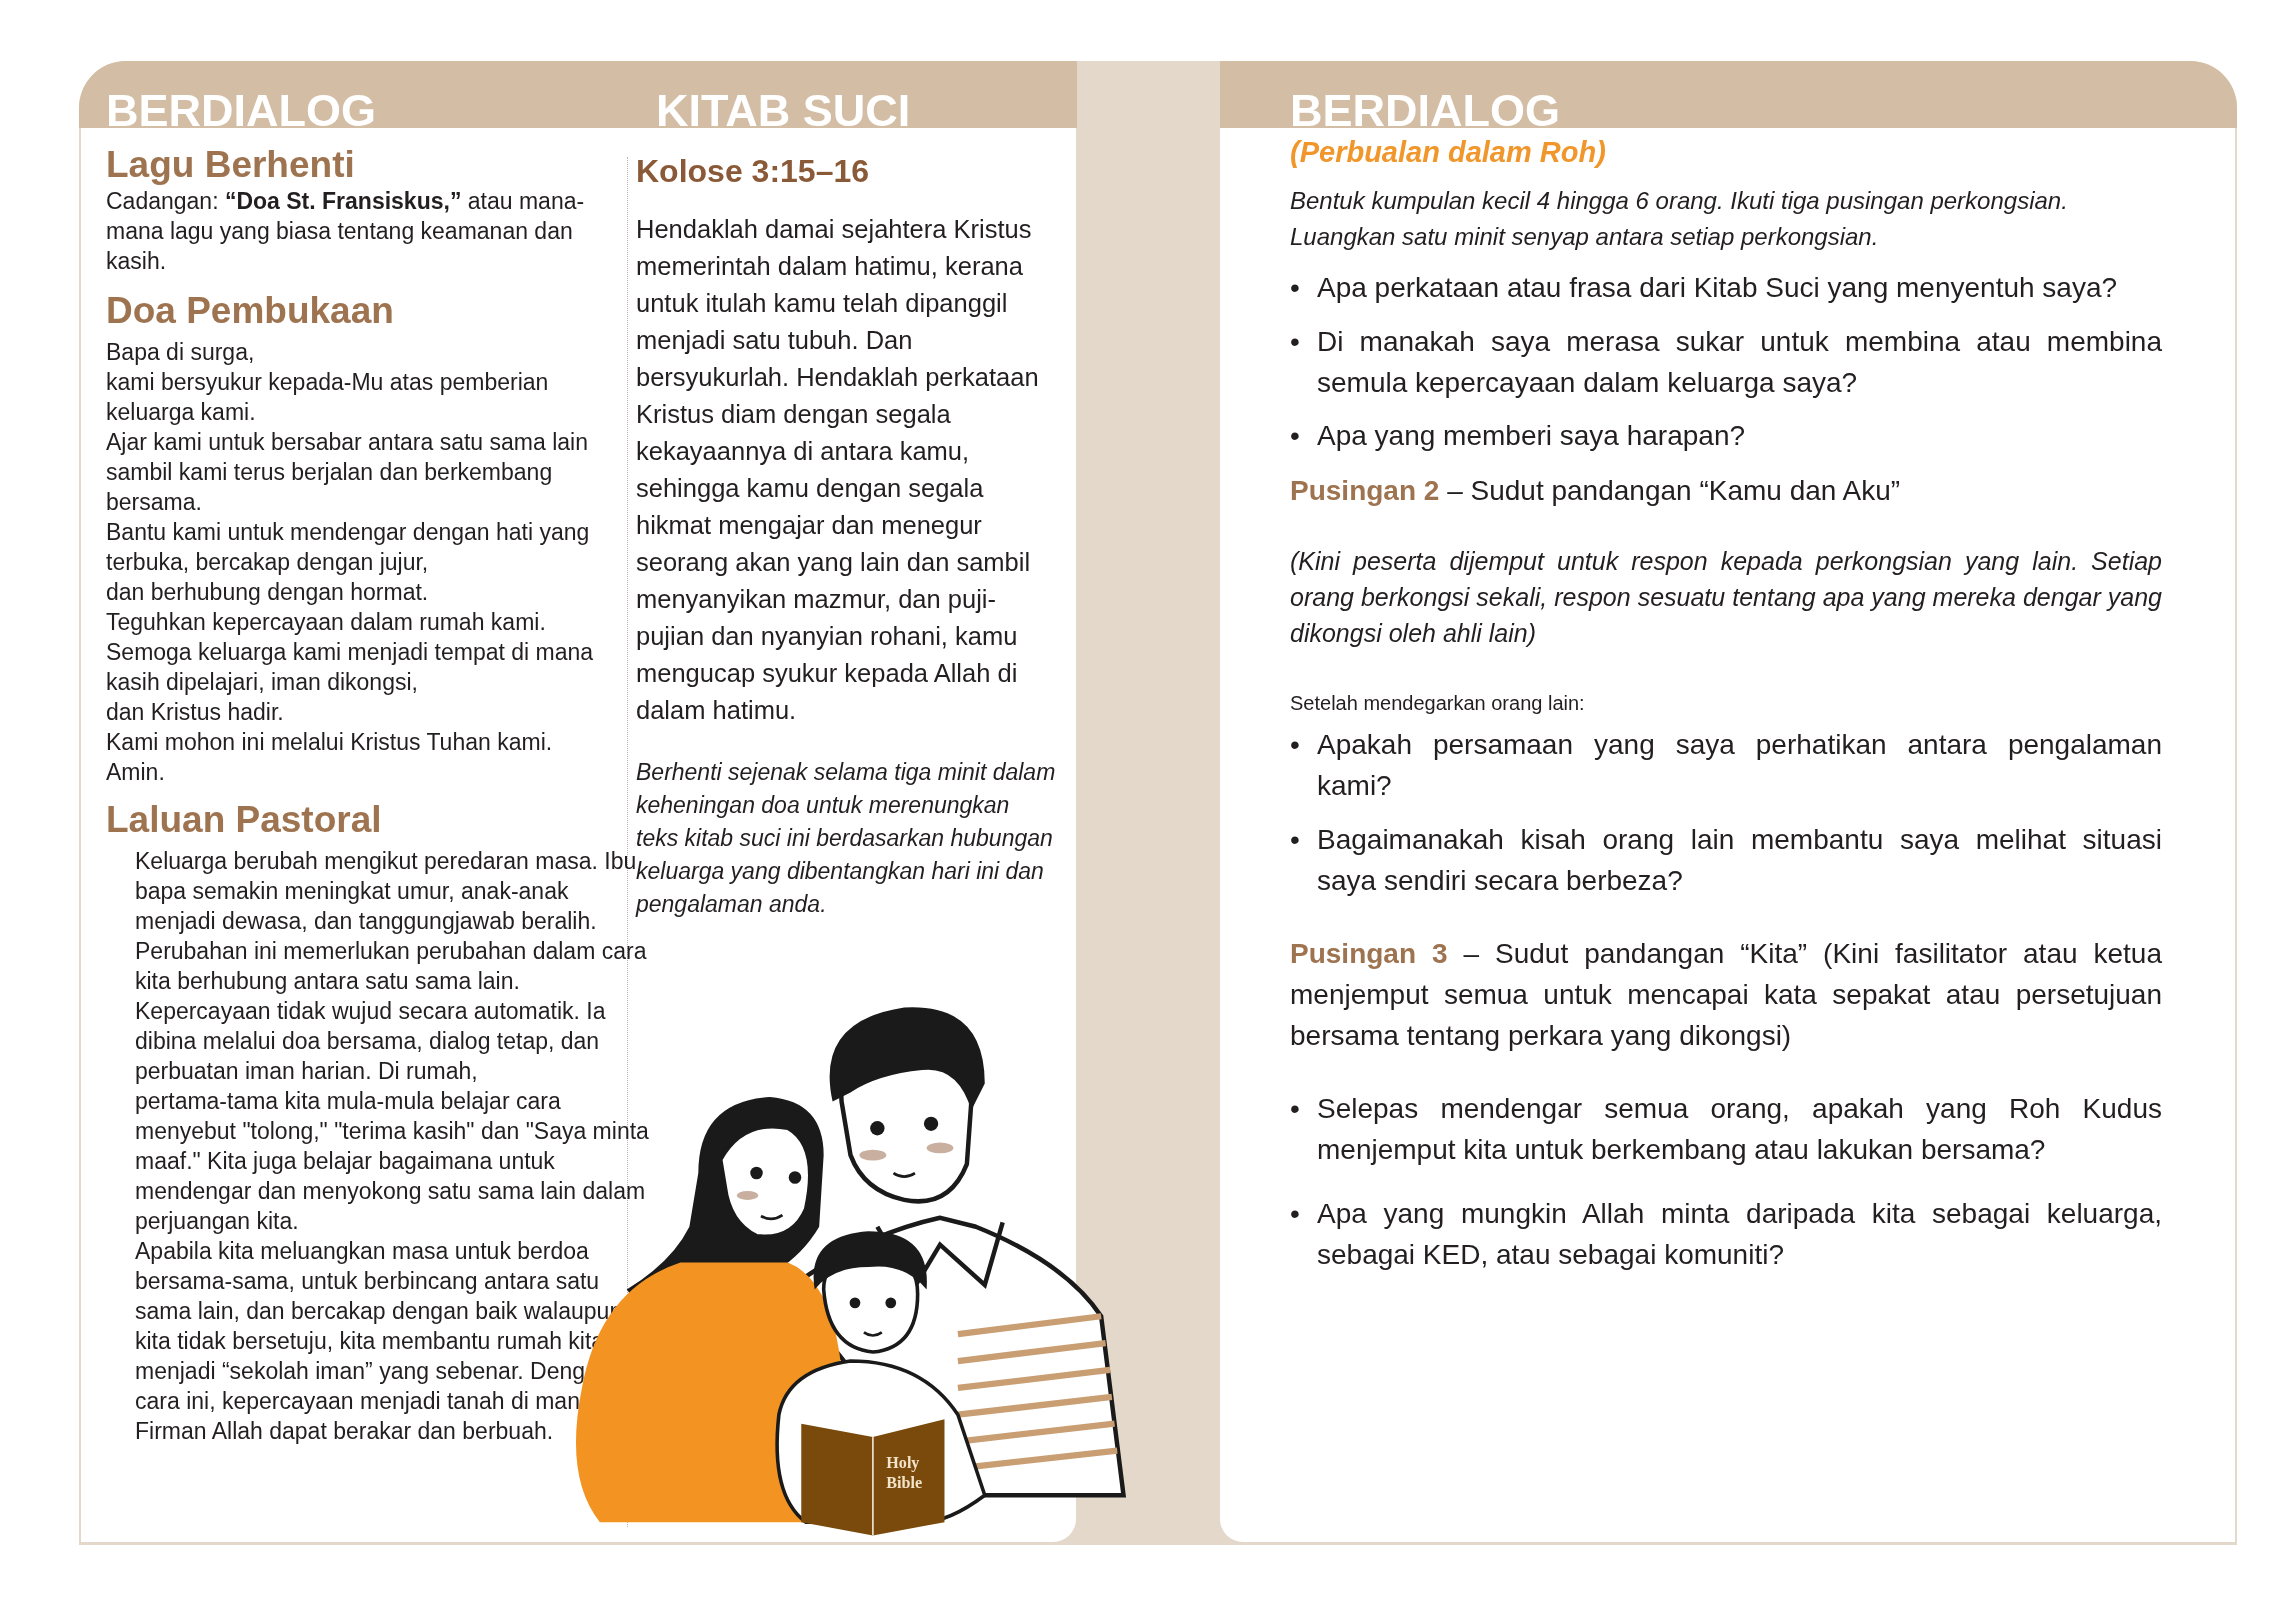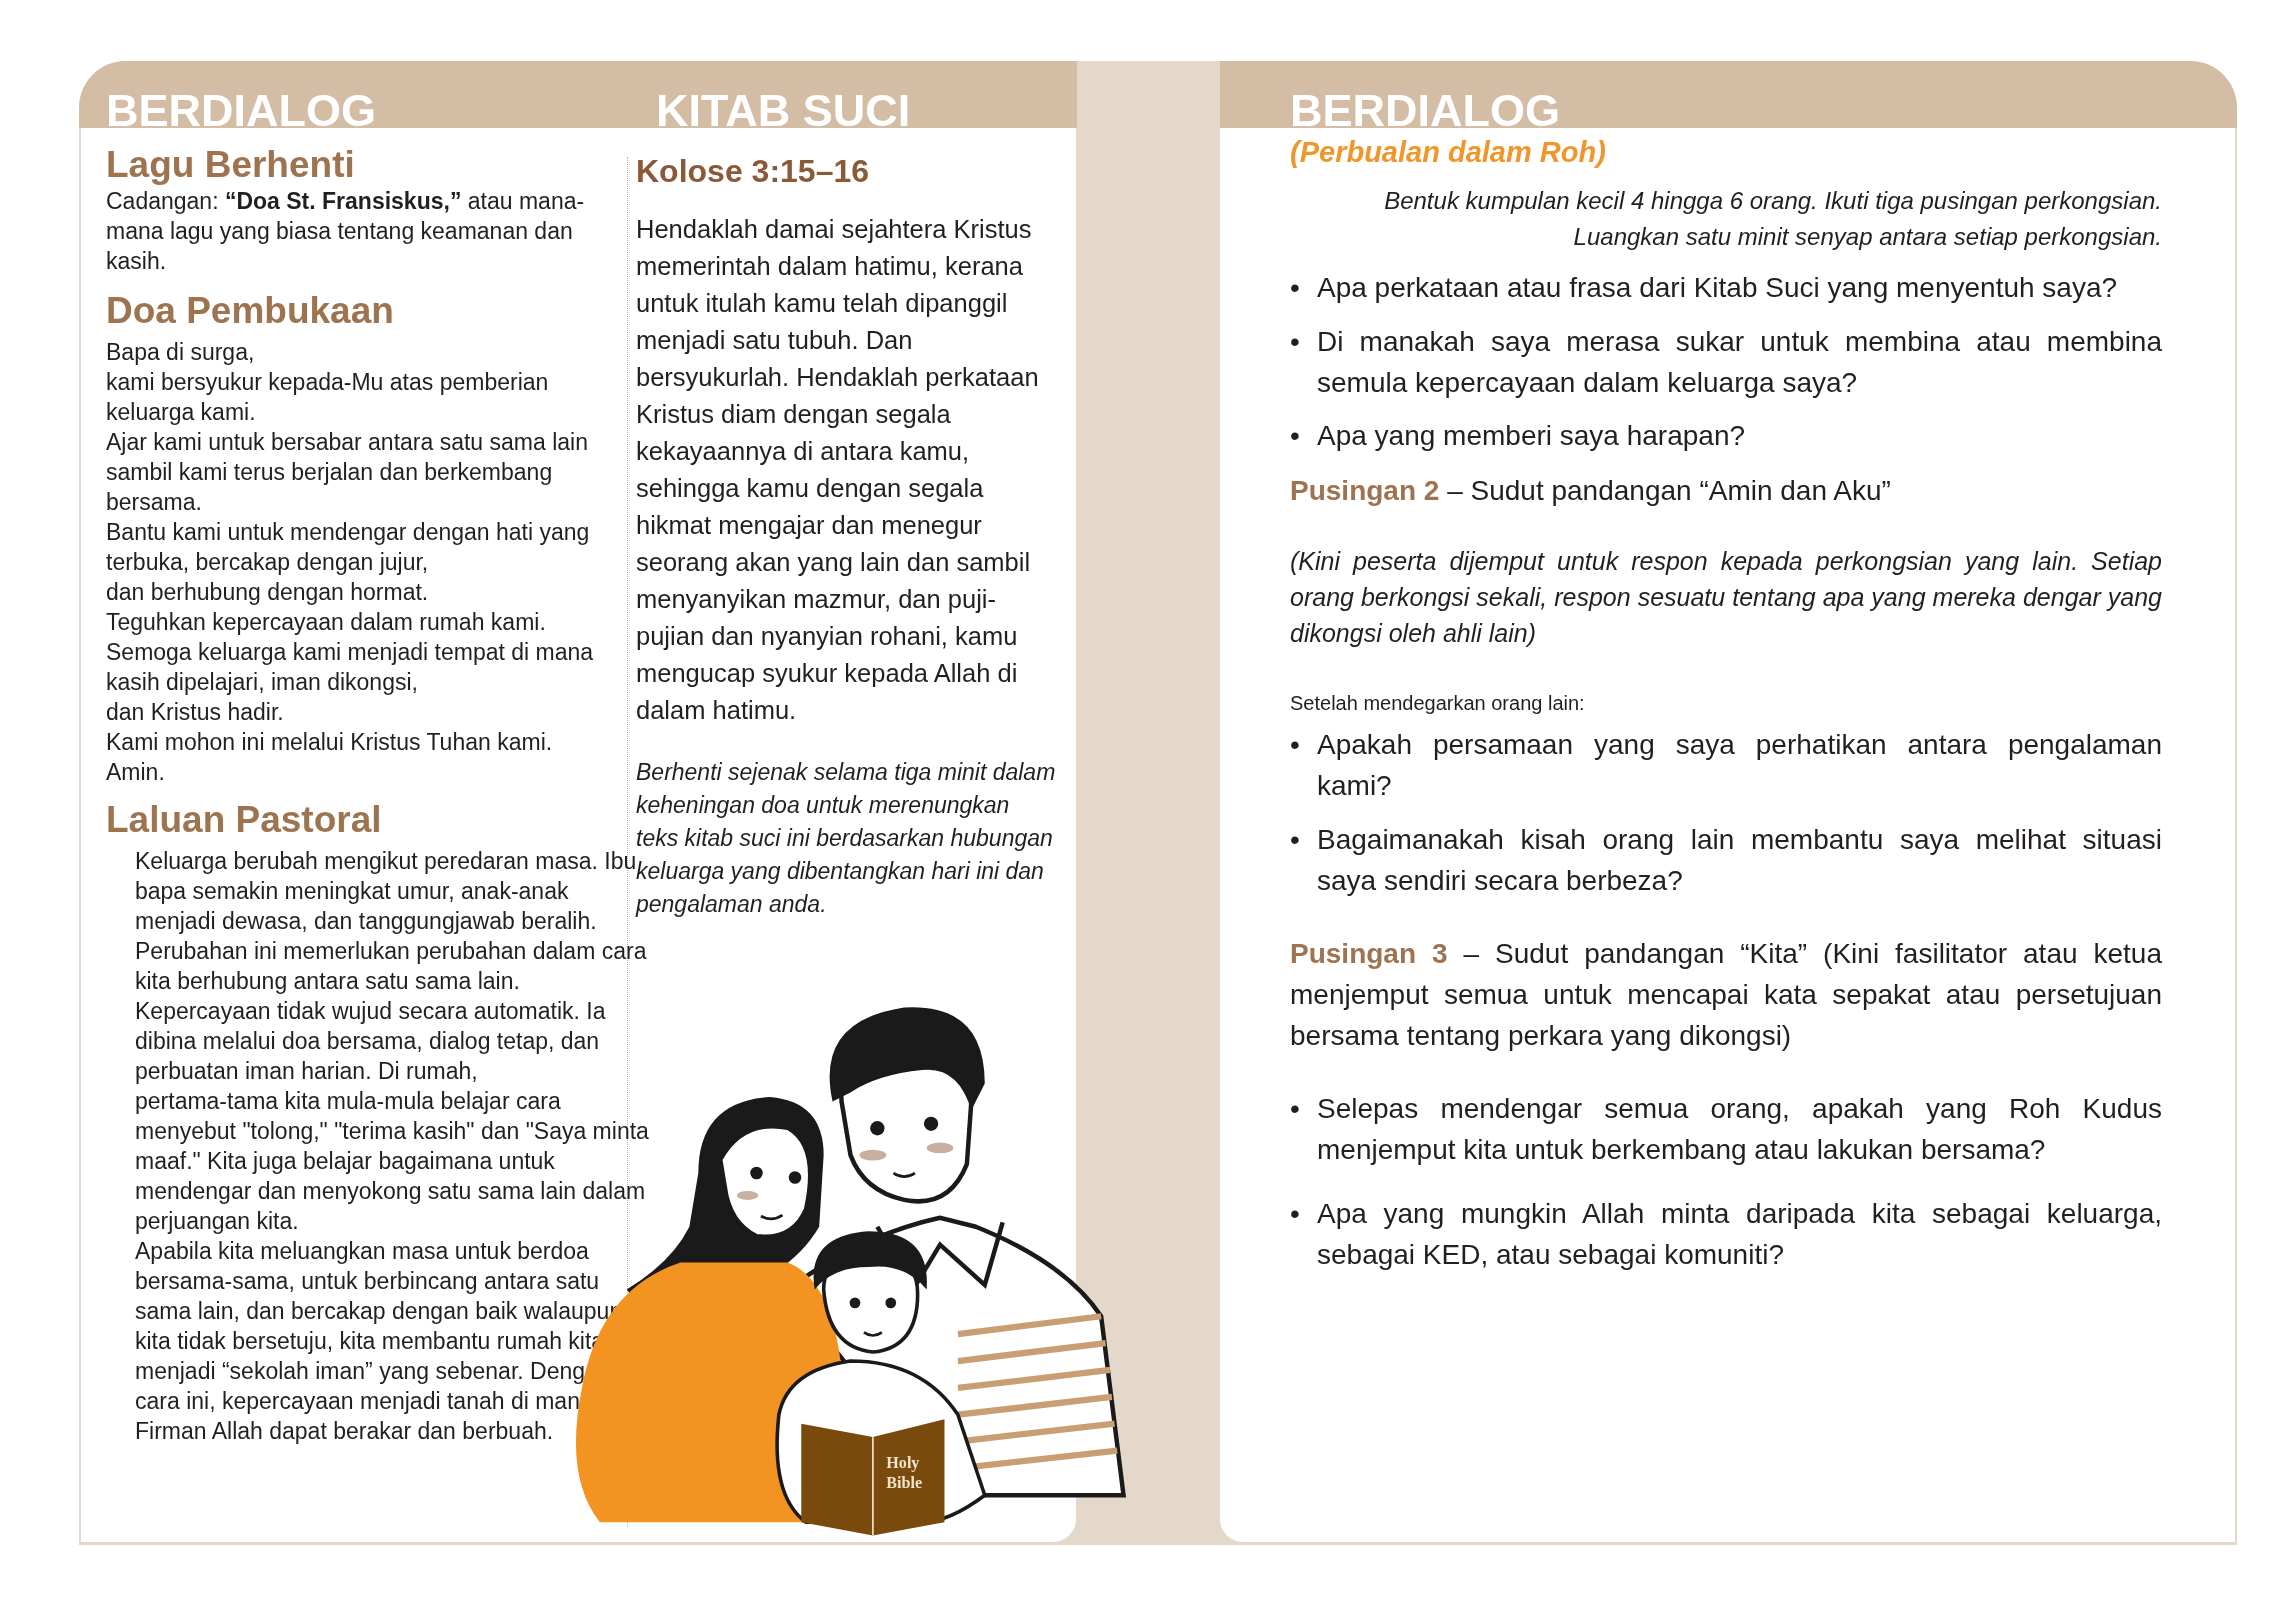--- a/index.html
+++ b/index.html
@@ -17,21 +17,21 @@
   .col { position:absolute; }
   .col-left { left:106px; top:143px; width:510px; }
   .col-left h2 { margin:0; font-size:37px; line-height:43px; }
   .col-left p { margin:0; font-size:23px; line-height:30px; white-space:pre-line; }
   .col-mid { left:636px; top:152px; width:421px; }
   .col-mid h3 { margin:0 0 19.7px 0; font-size:32px; line-height:39px; color:#8a5a38; }
   .col-mid .scripture { font-size:25.5px; line-height:37px; white-space:pre-line; margin:0; }
   .col-mid .reflect { font-size:23px; line-height:33px; font-style:italic; white-space:pre-line; margin:27px 0 0 0; }
   .col-right { left:1290px; top:134px; width:872px; }
   .subtitle { color:#f0962a; font-style:italic; font-weight:bold; font-size:29px; line-height:36px; margin:0; }
-  .intro { font-style:italic; font-size:24px; line-height:36px; margin:12.5px 0 0 0;text-align:right; }
+  .intro { font-style:italic; font-size:24px; line-height:36px; margin:12.5px 0 0 0; }
   .round { margin-top:45px; font-size:28px; line-height:41px; text-align:justify; }
   .round .lbl { color:#9e7350; font-weight:bold; }
   .bul { display:flex; font-size:28px; line-height:41px; margin-top:12.5px; }
   .bul .dot { width:27px; flex:none; }
   .bul .txt { flex:1; text-align:justify; }
   .note { font-style:italic; font-size:25px; line-height:36px; margin-top:32px; text-align:justify; }
   .after { font-size:20px; line-height:41px; margin-top:32px; }
   .illus { position:absolute; left:564px; top:994px; width:573px; height:555px; }
 </style>
 </head>
@@ -127,21 +127,21 @@
     </div>
   <div class="bul">
       <span class="dot">•</span>
       <span class="txt">Di manakah saya merasa sukar untuk membina atau membina semula kepercayaan dalam keluarga saya?</span>
     </div>
   <div class="bul">
       <span class="dot">•</span>
       <span class="txt">Apa yang memberi saya harapan?</span>
     </div>
 
-  <div class="round" style="margin-top:14.3px;"><span class="lbl">Pusingan 2</span><span> – Sudut pandangan “Amin dan Aku”</span></div>
+  <div class="round" style="margin-top:14.3px;"><span class="lbl">Pusingan 2</span><span> – Sudut pandangan “Kamu dan Aku”</span></div>
   <div class="note">(Kini peserta dijemput untuk respon kepada perkongsian yang lain. Setiap orang berkongsi sekali, respon sesuatu tentang apa yang mereka dengar yang dikongsi oleh ahli lain)</div>
   <div class="after">Setelah mendegarkan orang lain:</div>
   <div class="bul" style="margin-top:0;">
       <span class="dot">•</span>
       <span class="txt">Apakah persamaan yang saya perhatikan antara pengalaman kami?</span>
     </div>
   <div class="bul">
       <span class="dot">•</span>
       <span class="txt">Bagaimanakah kisah orang lain membantu saya melihat situasi saya sendiri secara berbeza?</span>
     </div>

